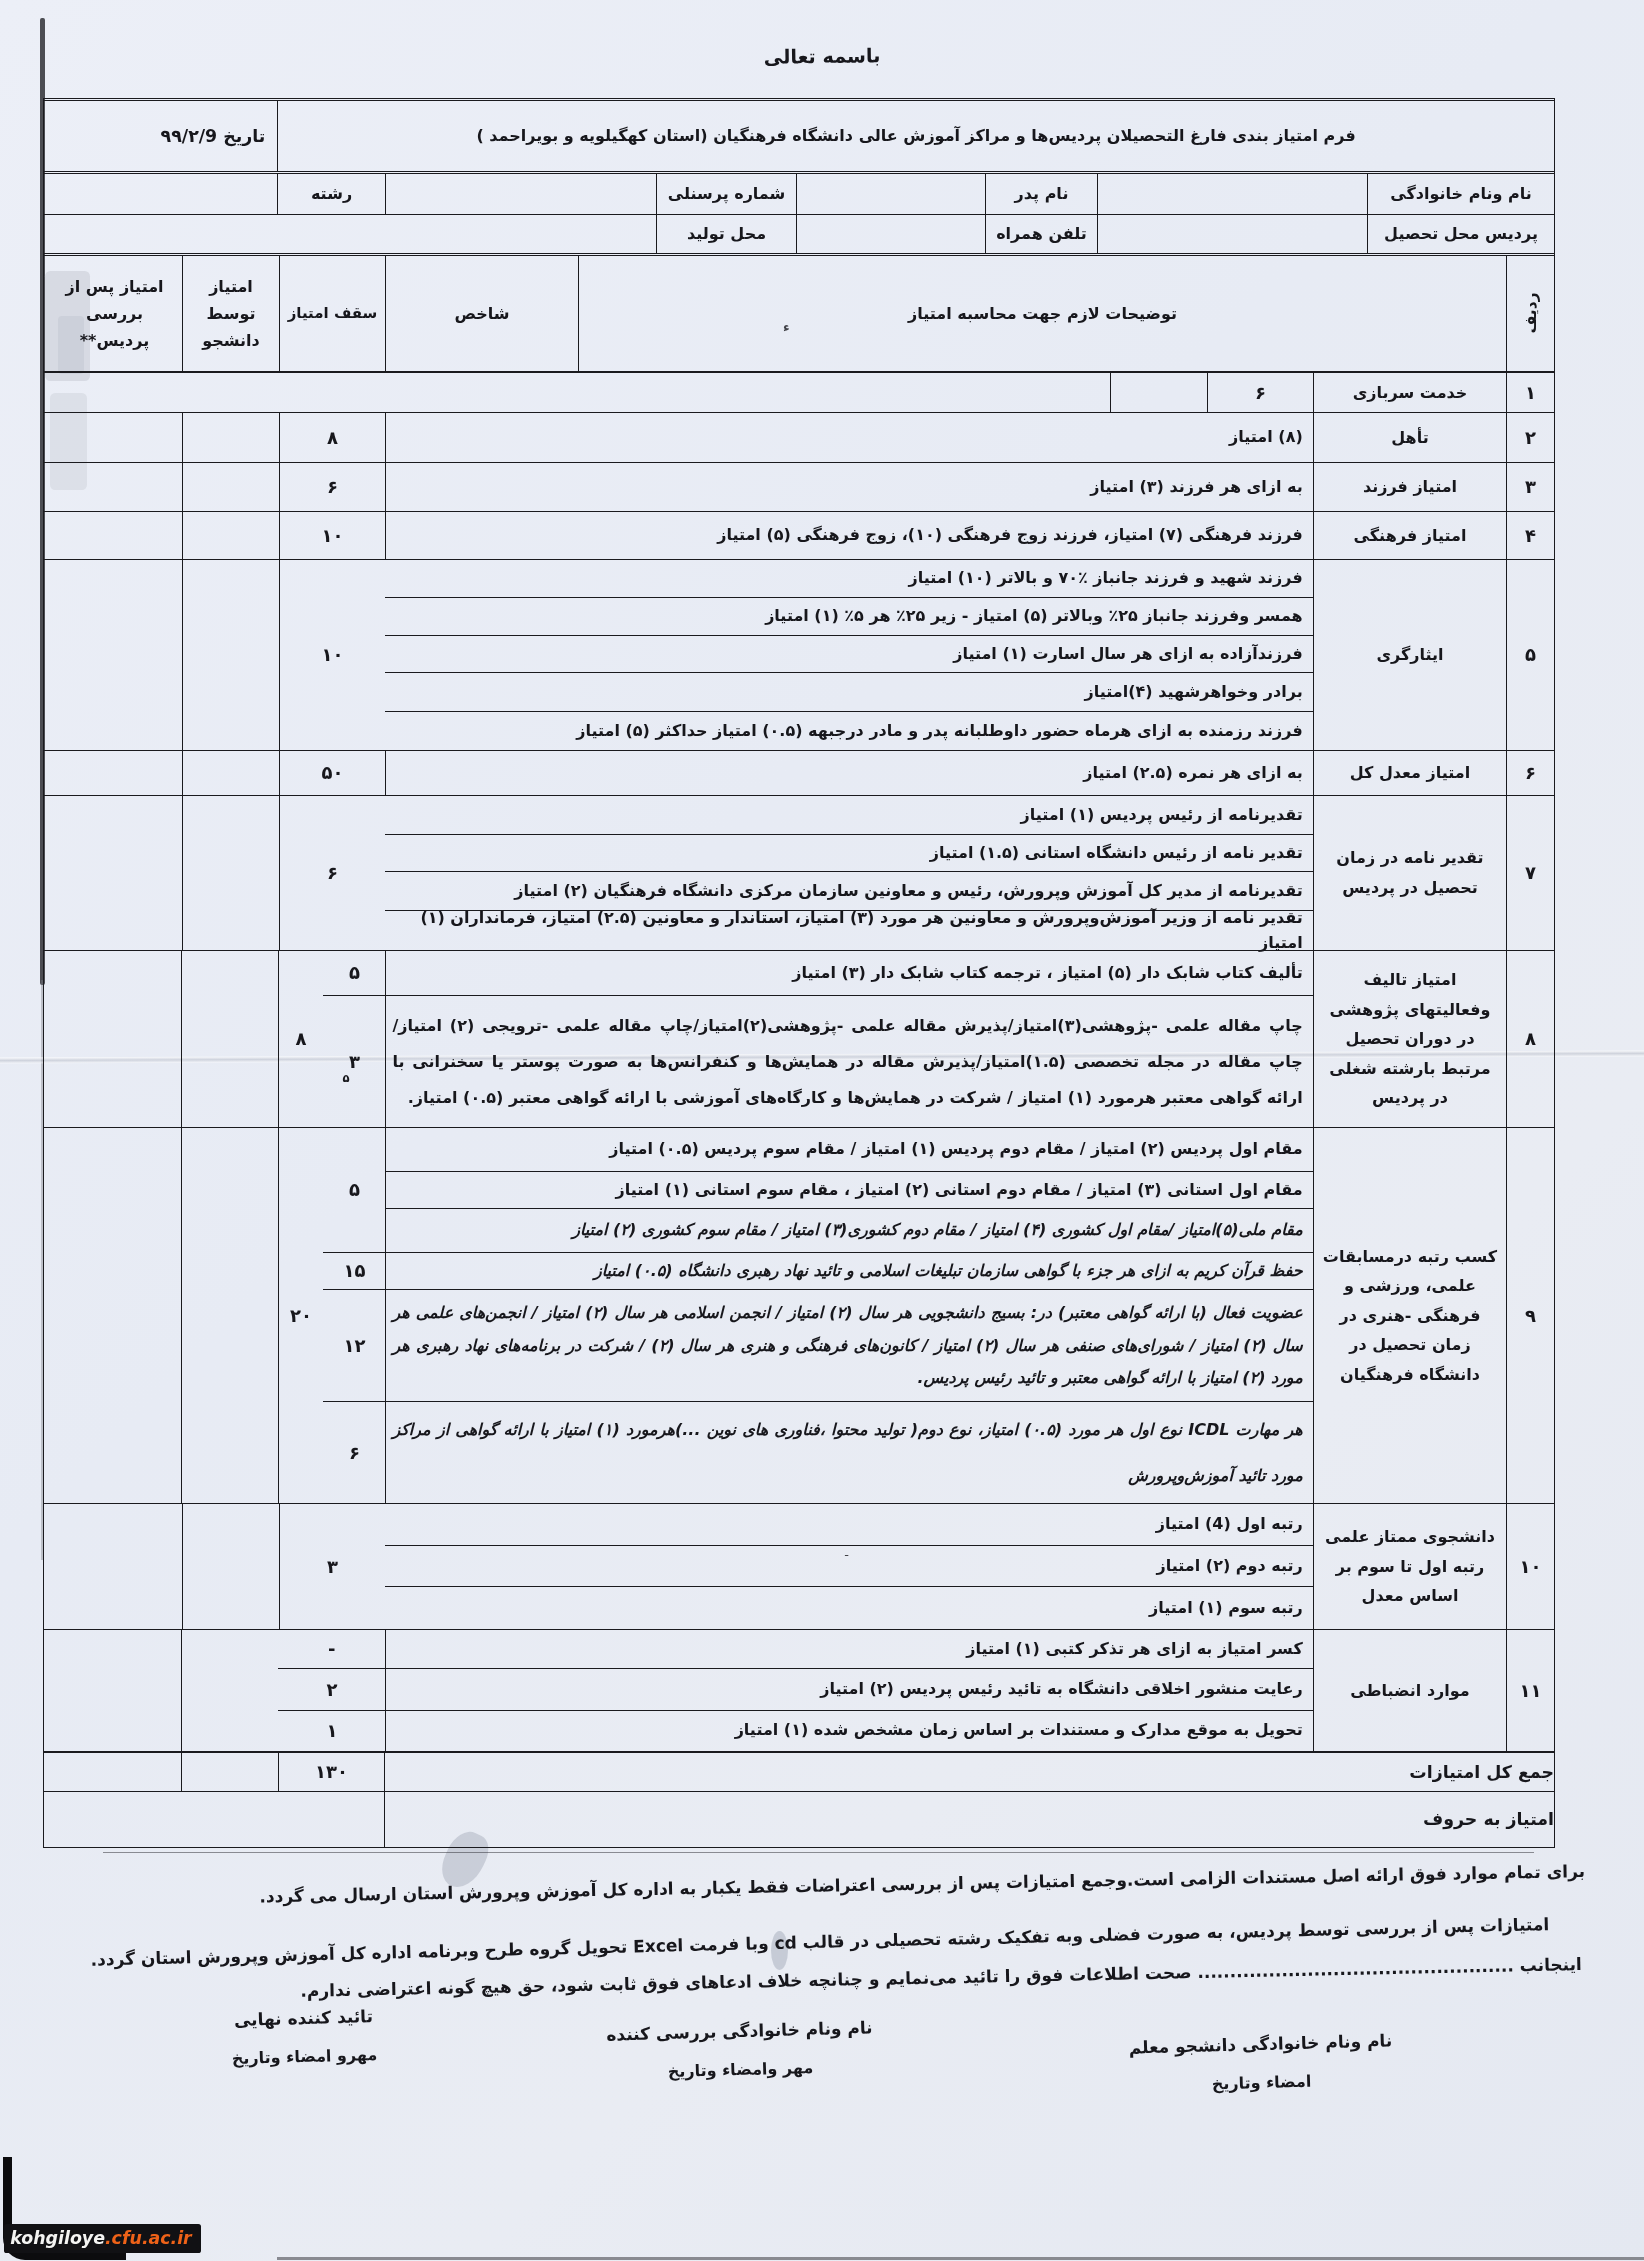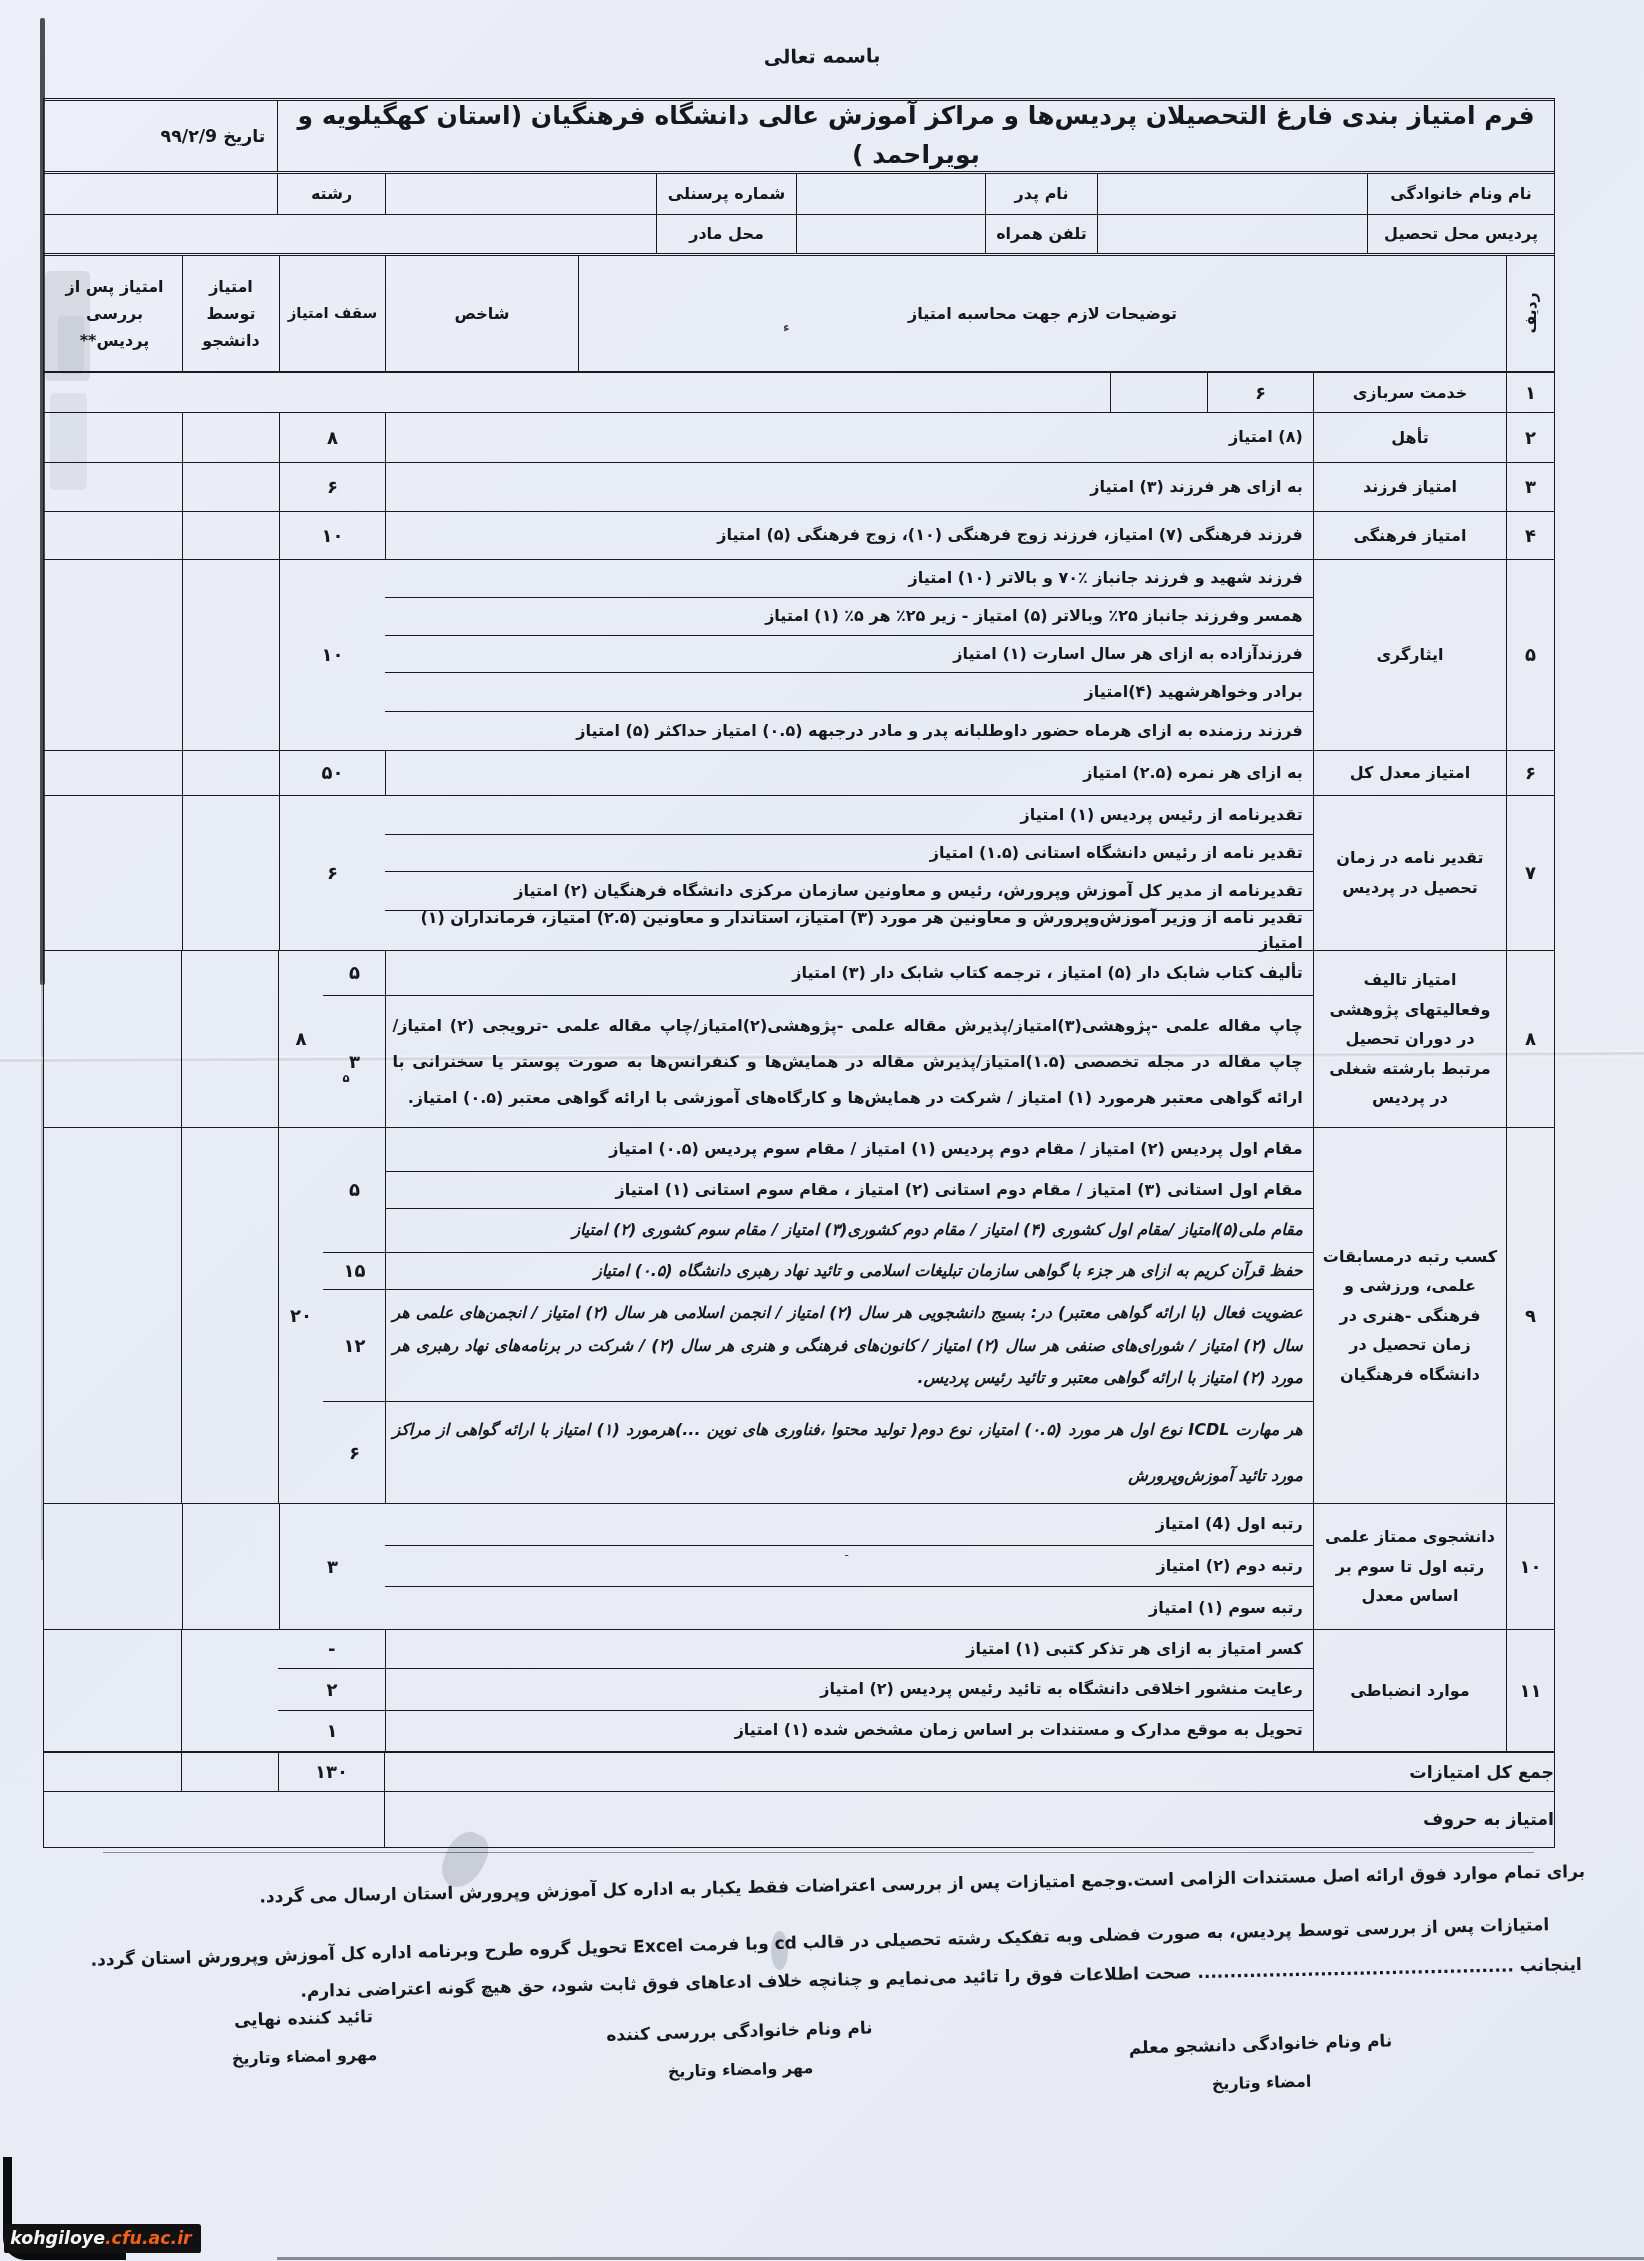--- a/index.html
+++ b/index.html
@@ -27,21 +27,21 @@
   .gcol>.c{border-bottom:1.3px solid #1a1a1e;}
   .gcol>.c:last-child{border-bottom:none;font-style:italic;}
   
   .w-radif{width:48px}.w-ind{width:193px}.w-det{width:928px}.w-cap{width:106px}
   .w-subcap{width:61px}.w-ovcap{width:45px}.w-stud{width:97px}.w-camp{width:135px}
   .w-title{width:1277px}.w-date{width:231px}
   .w-wide{width:1170px}.w-blankL{width:338px}
   .det{justify-content:flex-start;text-align:right;padding:3.9px 10.3px 3.9px 6.4px;}
   .j{text-align:justify;text-align-last:right;align-items:center;}
   .num{font-size:18px;letter-spacing:0.6px;}
-  .title-cell{font-size:25px;letter-spacing:0.3px;}
+  .title-cell{font-size:16px;letter-spacing:0.3px;}
   .date-cell{font-size:17.4px;justify-content:flex-start;padding-right:11.6px;}
   .hdr{font-size:16px;line-height:1.7;padding:2.6px 3.9px;}
   .hdr-sm{font-size:15px;}
   .vert{transform:rotate(-90deg);white-space:nowrap;font-size:15.5px;}
   .ind{padding:3.9px 5.2px;line-height:1.85;font-size:16px;}
   .lh-air{line-height:2.25;}
   .lh-air2{line-height:2.05;}
   .lh-air3{line-height:2.9;}
   .left-lab{justify-content:flex-start;text-align:left;padding-left:6.4px;direction:rtl;}
   .relpos{position:relative;}
@@ -102,21 +102,21 @@
       <div class="c" style="width:271px"></div>
       <div class="c" style="width:108px">رشته</div>
       <div class="c" style="width:231px"></div>
     </div>
 
     <div class="band dbl" style="height:41px">
       <div class="c" style="width:187px">پردیس محل تحصیل</div>
       <div class="c" style="width:270px"></div>
       <div class="c" style="width:112px">تلفن همراه</div>
       <div class="c" style="width:189px"></div>
-      <div class="c" style="width:140px">محل مادر</div>
+      <div class="c" style="width:140px">محل تولید</div>
       <div class="c" style="width:611px"></div>
     </div>
 
     <div class="band thick" style="height:117px">
       <div class="c w-radif">
         <span class="vert">ردیف</span>
       </div>
       <div class="c w-det hdr relpos">
         <span>توضیحات لازم جهت محاسبه امتیاز</span>
         <span class="stray" style="left:22%;top:52%">ء</span>

